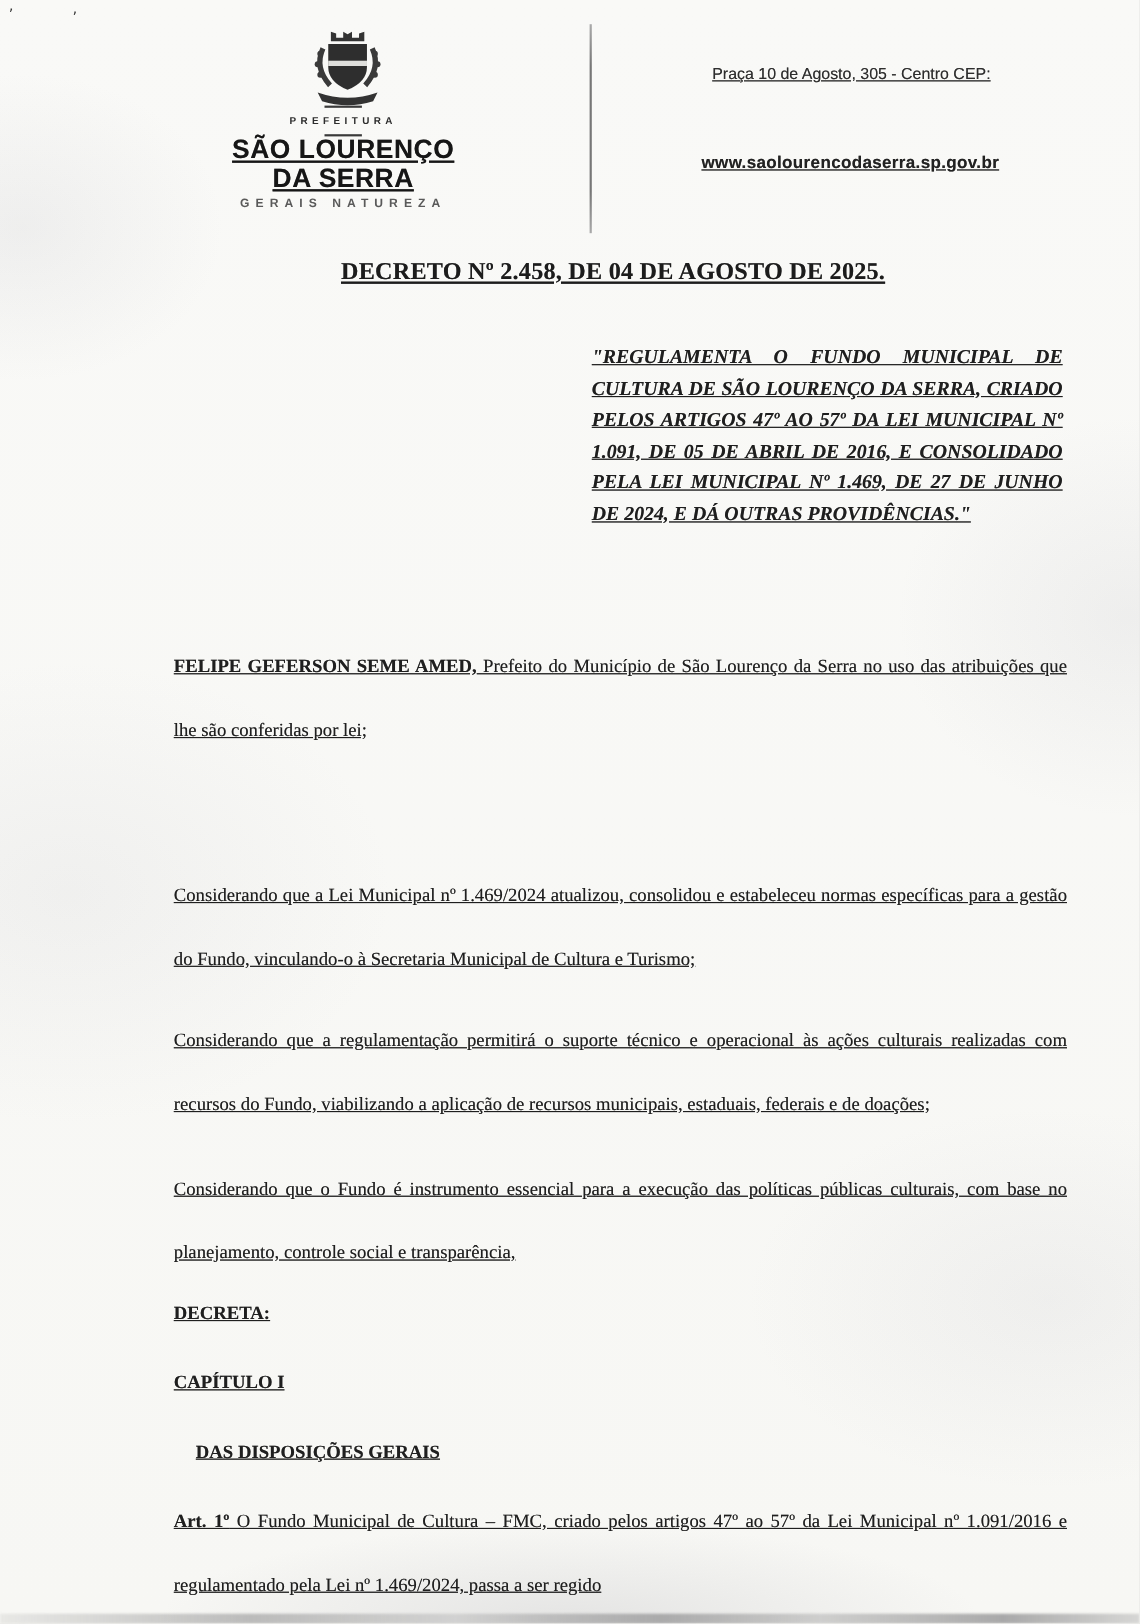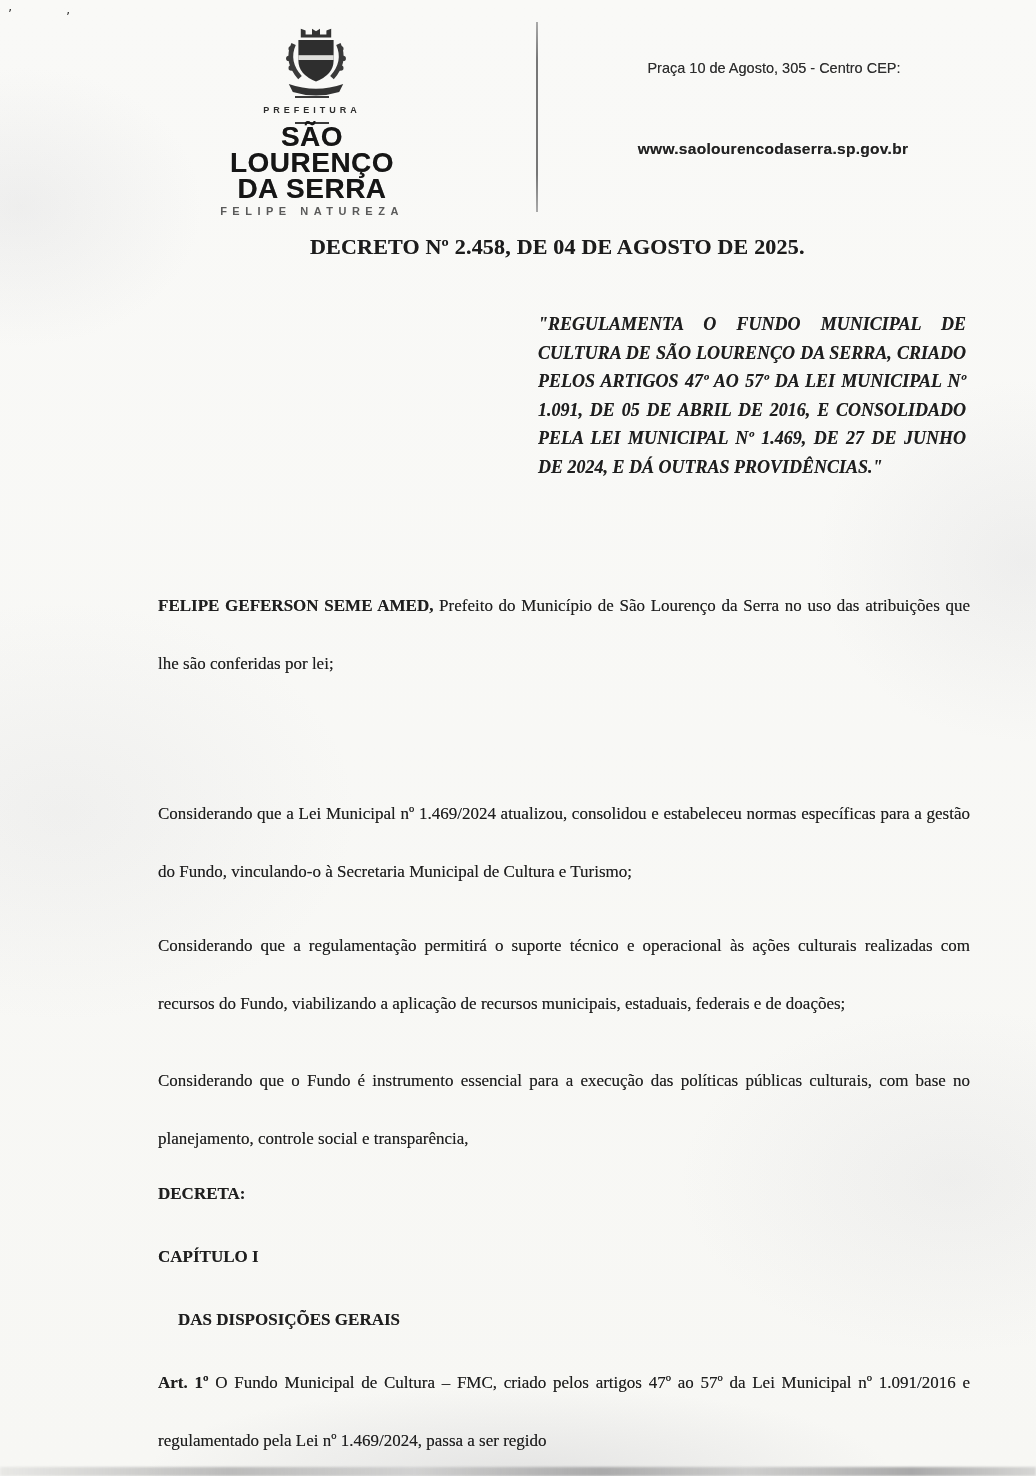--- a/index.html
+++ b/index.html
@@ -11,30 +11,30 @@
     color:#222;
     background:
       radial-gradient(ellipse 260px 200px at 2% 14%, rgba(190,190,196,0.18), transparent 70%),
       radial-gradient(ellipse 300px 260px at 99% 38%, rgba(185,185,192,0.16), transparent 70%),
       radial-gradient(ellipse 420px 300px at 6% 55%, rgba(190,190,196,0.14), transparent 70%),
       radial-gradient(ellipse 380px 240px at 92% 80%, rgba(185,185,192,0.14), transparent 72%),
       radial-gradient(ellipse 500px 120px at 50% 100%, rgba(170,170,176,0.25), transparent 75%),
       linear-gradient(#f9f9f7,#f7f7f4);
     font-family:"Liberation Serif","DejaVu Serif",serif;
   }
-  .scan-text{ text-shadow:0 0 0.6px rgba(20,20,20,0.55); }
+  .scan-text{ text-shadow:0 0 0.6px rgba(20,20,20,0.55);text-decoration:underline; }
   .speck{ position:absolute; font-size:13px; color:#3a3a3a; font-family:"DejaVu Sans",sans-serif;}
   
   .emblem{ position:absolute; left:274px; top:20px; width:84px; height:80px; }
   .logo-text{ position:absolute; left:196px; top:96px; width:232px; text-align:center;
               font-family:"Liberation Sans","DejaVu Sans",sans-serif; }
   .logo-pretitle{ display:flex; align-items:center; justify-content:center; gap:7px;
                   font-size:9px; font-weight:bold; letter-spacing:4px; color:#2d2d2d;flex-direction:column; }
   .logo-pretitle .dash{ width:34px; height:2px; background:#3a3a3a; }
-  .logo-name{ font-size:28px; font-weight:bold; letter-spacing:0.5px; line-height:26px; color:#161616; }
+  .logo-name{ font-size:24px; font-weight:bold; letter-spacing:0.5px; line-height:26px; color:#161616; }
   .logo-tagline{ margin-top:3px; font-size:11px; letter-spacing:5.5px; color:#5a5a5a; font-weight:bold; }
   .divider{ position:absolute; left:536px; top:22px; width:2px; height:190px;
             background:linear-gradient(#aaa,#777 20%,#777 80%,#aaa); }
   .header-right{ position:absolute; left:606px; top:58px; width:336px; text-align:center;
                  font-family:"Liberation Sans","DejaVu Sans",sans-serif; font-size:14.5px;
                  line-height:20px; color:#2e2e2e; }
   .website{ position:absolute; left:598px; top:140px; width:350px; text-align:center;
             font-family:"Liberation Sans","DejaVu Sans",sans-serif; font-size:15.5px;
             font-weight:bold; color:#222; letter-spacing:0.3px; }
   
@@ -92,21 +92,21 @@
     </svg>
 
     <div class="logo-text">
       <div class="logo-pretitle">
         <span class="dash"></span>
         <span>PREFEITURA</span>
         <span class="dash"></span>
       </div>
       <div class="logo-name scan-text">SÃO LOURENÇO</div>
       <div class="logo-name scan-text">DA SERRA</div>
-      <div class="logo-tagline">FELIPE NATUREZA</div>
+      <div class="logo-tagline">GERAIS NATUREZA</div>
     </div>
 
     <div class="divider"></div>
 
     <div class="header-right scan-text">
       <div>Praça 10 de Agosto, 305 - Centro CEP:</div>
     </div>
 
     <div class="website scan-text">www.saolourencodaserra.sp.gov.br</div>
   </div>

